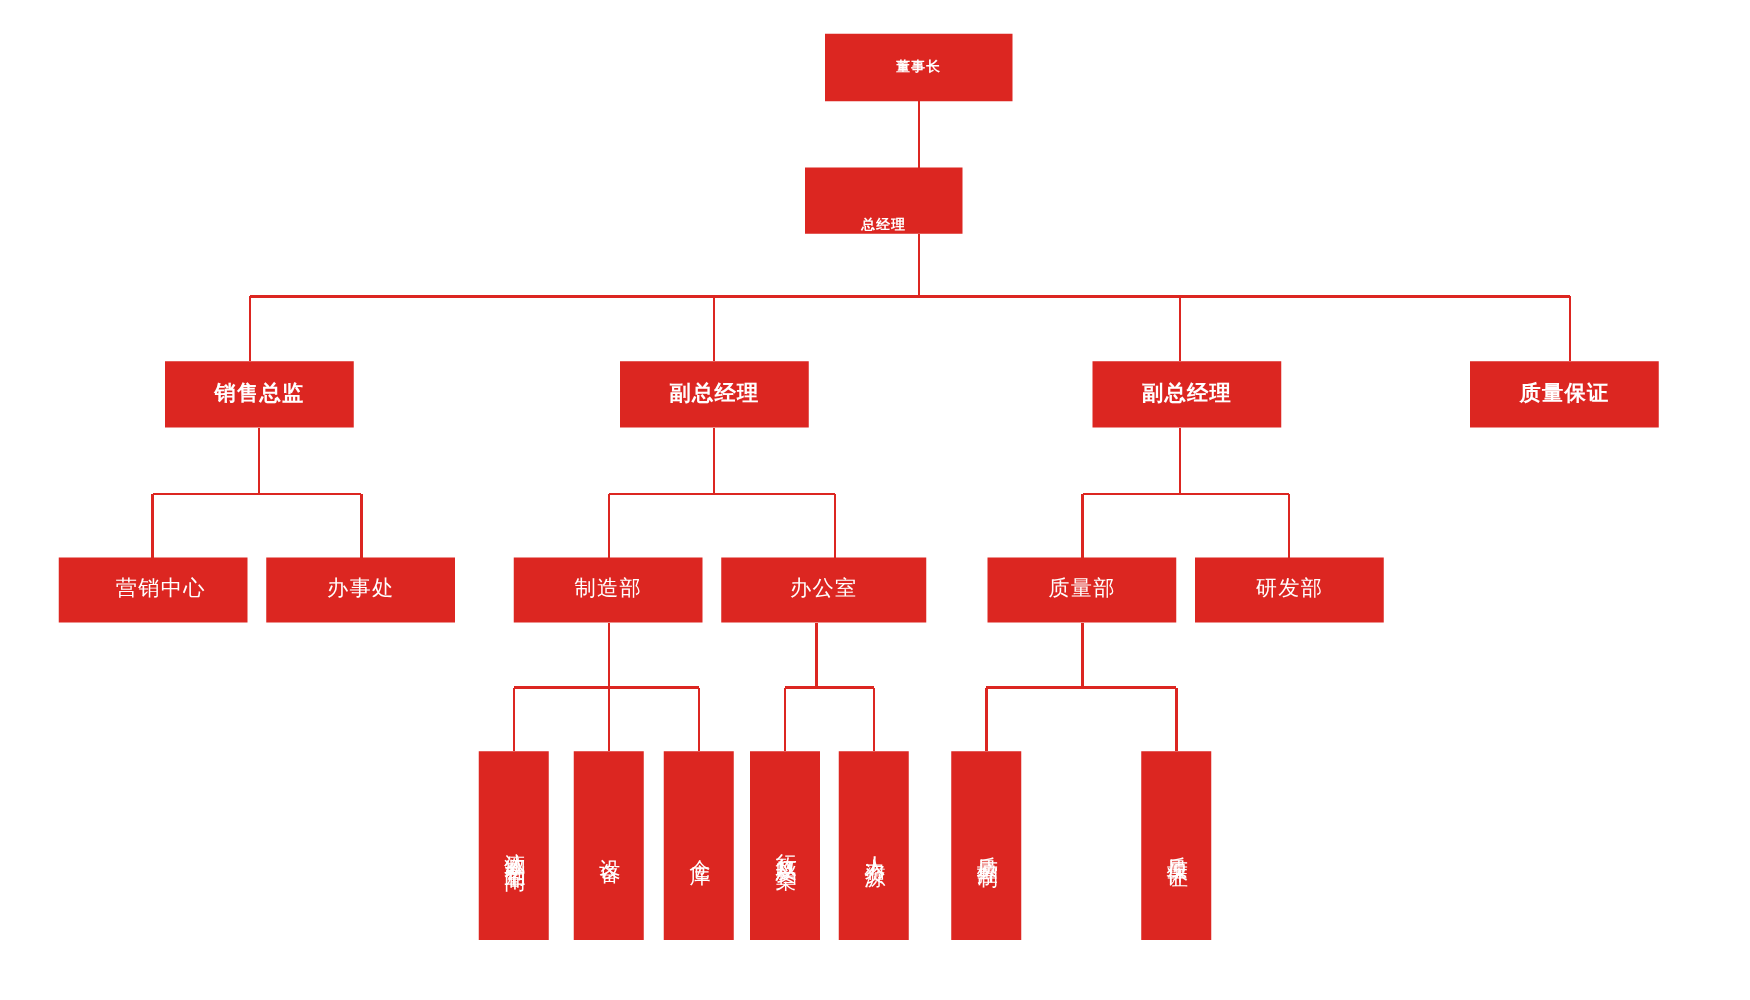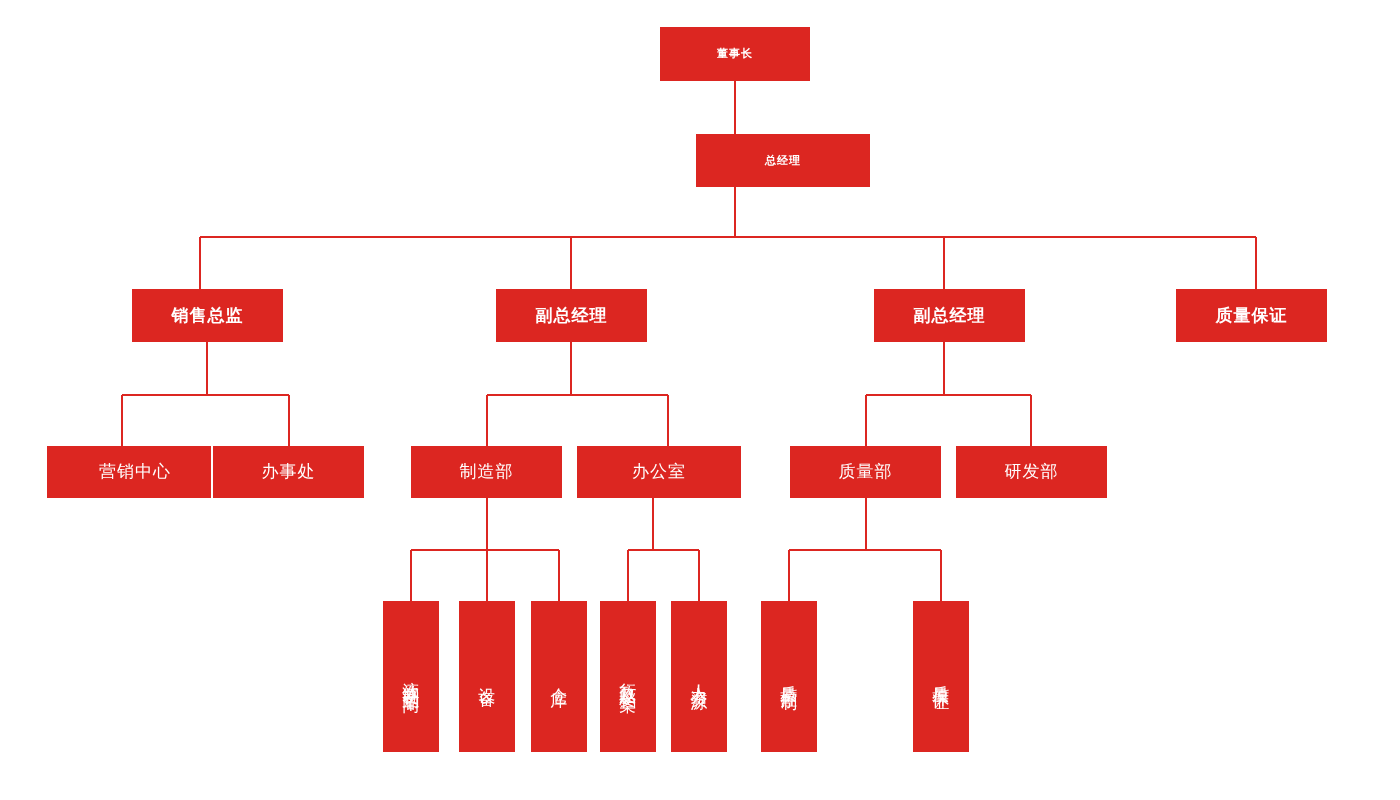--- a/index.html
+++ b/index.html
@@ -116,38 +116,38 @@
       <path d="M789,550 L941,550"></path>
       <path d="M789,550 L789,601"></path>
       <path d="M941,550 L941,601"></path>
     </g>
   </svg>
 
   <div class="node lvl1" style="left:660px; top:27px; width:150px; height:54px;">
     <span class="label">董事长</span>
   </div>
 
-  <div class="node lvl2" style="left:696px; top:134px; width:174px; height:53px;">
+  <div class="node lvl2" style="left:644px; top:134px; width:126px; height:53px;align-items:flex-end;">
     <span class="label">总经理</span>
   </div>
 
   <div class="node lvl3" style="left:132px; top:289px; width:151px; height:53px;">
     <span class="label">销售总监</span>
   </div>
   <div class="node lvl3" style="left:496px; top:289px; width:151px; height:53px;">
     <span class="label">副总经理</span>
   </div>
   <div class="node lvl3" style="left:874px; top:289px; width:151px; height:53px;">
     <span class="label">副总经理</span>
   </div>
   <div class="node lvl3" style="left:1176px; top:289px; width:151px; height:53px;">
     <span class="label">质量保证</span>
   </div>
 
-  <div class="node lvl4" style="left:47px; top:446px; width:164px; height:52px;padding-left:12px;">
+  <div class="node lvl4" style="left:47px; top:446px; width:151px; height:52px;padding-left:12px;">
     <span class="label">营销中心</span>
   </div>
   <div class="node lvl4" style="left:213px; top:446px; width:151px; height:52px;">
     <span class="label">办事处</span>
   </div>
   <div class="node lvl4" style="left:411px; top:446px; width:151px; height:52px;">
     <span class="label">制造部</span>
   </div>
   <div class="node lvl4" style="left:577px; top:446px; width:164px; height:52px;">
     <span class="label">办公室</span>

